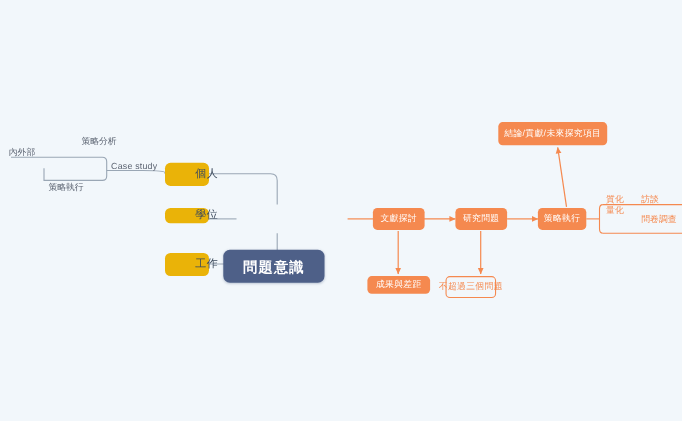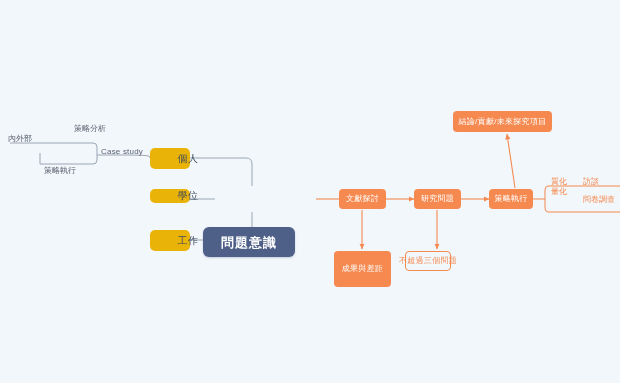--- a/index.html
+++ b/index.html
@@ -160,21 +160,21 @@
   <div class="node node-blue" style="left:150px; top:230px; width:40px; height:21px;">工作</div>
 
   <div class="node node-root" style="left:203px; top:184px; width:92px; height:30px;margin-top:43px;">問題意識</div>
 
   <div class="node node-orange" style="left:339px; top:189px; width:47px; height:20px;">文獻探討</div>
 
   <div class="node node-orange" style="left:414px; top:189px; width:47px; height:20px;">研究問題</div>
 
   <div class="node node-orange" style="left:489px; top:189px; width:44px; height:20px;">策略執行</div>
 
-  <div class="node node-orange" style="left:334px; top:251px; width:57px; height:36px;">成果與差距</div>
+  <div class="node node-orange" style="left:334px; top:251px; width:57px; height:16px;">成果與差距</div>
 
   <div class="node node-orange-outline" style="left:405px; top:251px; width:46px; height:20px;">不超過三個問題</div>
 
   <div class="node node-orange" style="left:453px; top:111px; width:99px; height:21px;">結論/貢獻/未來探究項目</div>
 
   <div class="label-plain label-orange" style="left:551px; top:178px;">質化</div>
 
   <div class="label-plain label-orange" style="left:583px; top:178px;">訪談</div>
 
   <div class="label-plain label-orange" style="left:551px; top:188px;">量化</div>

